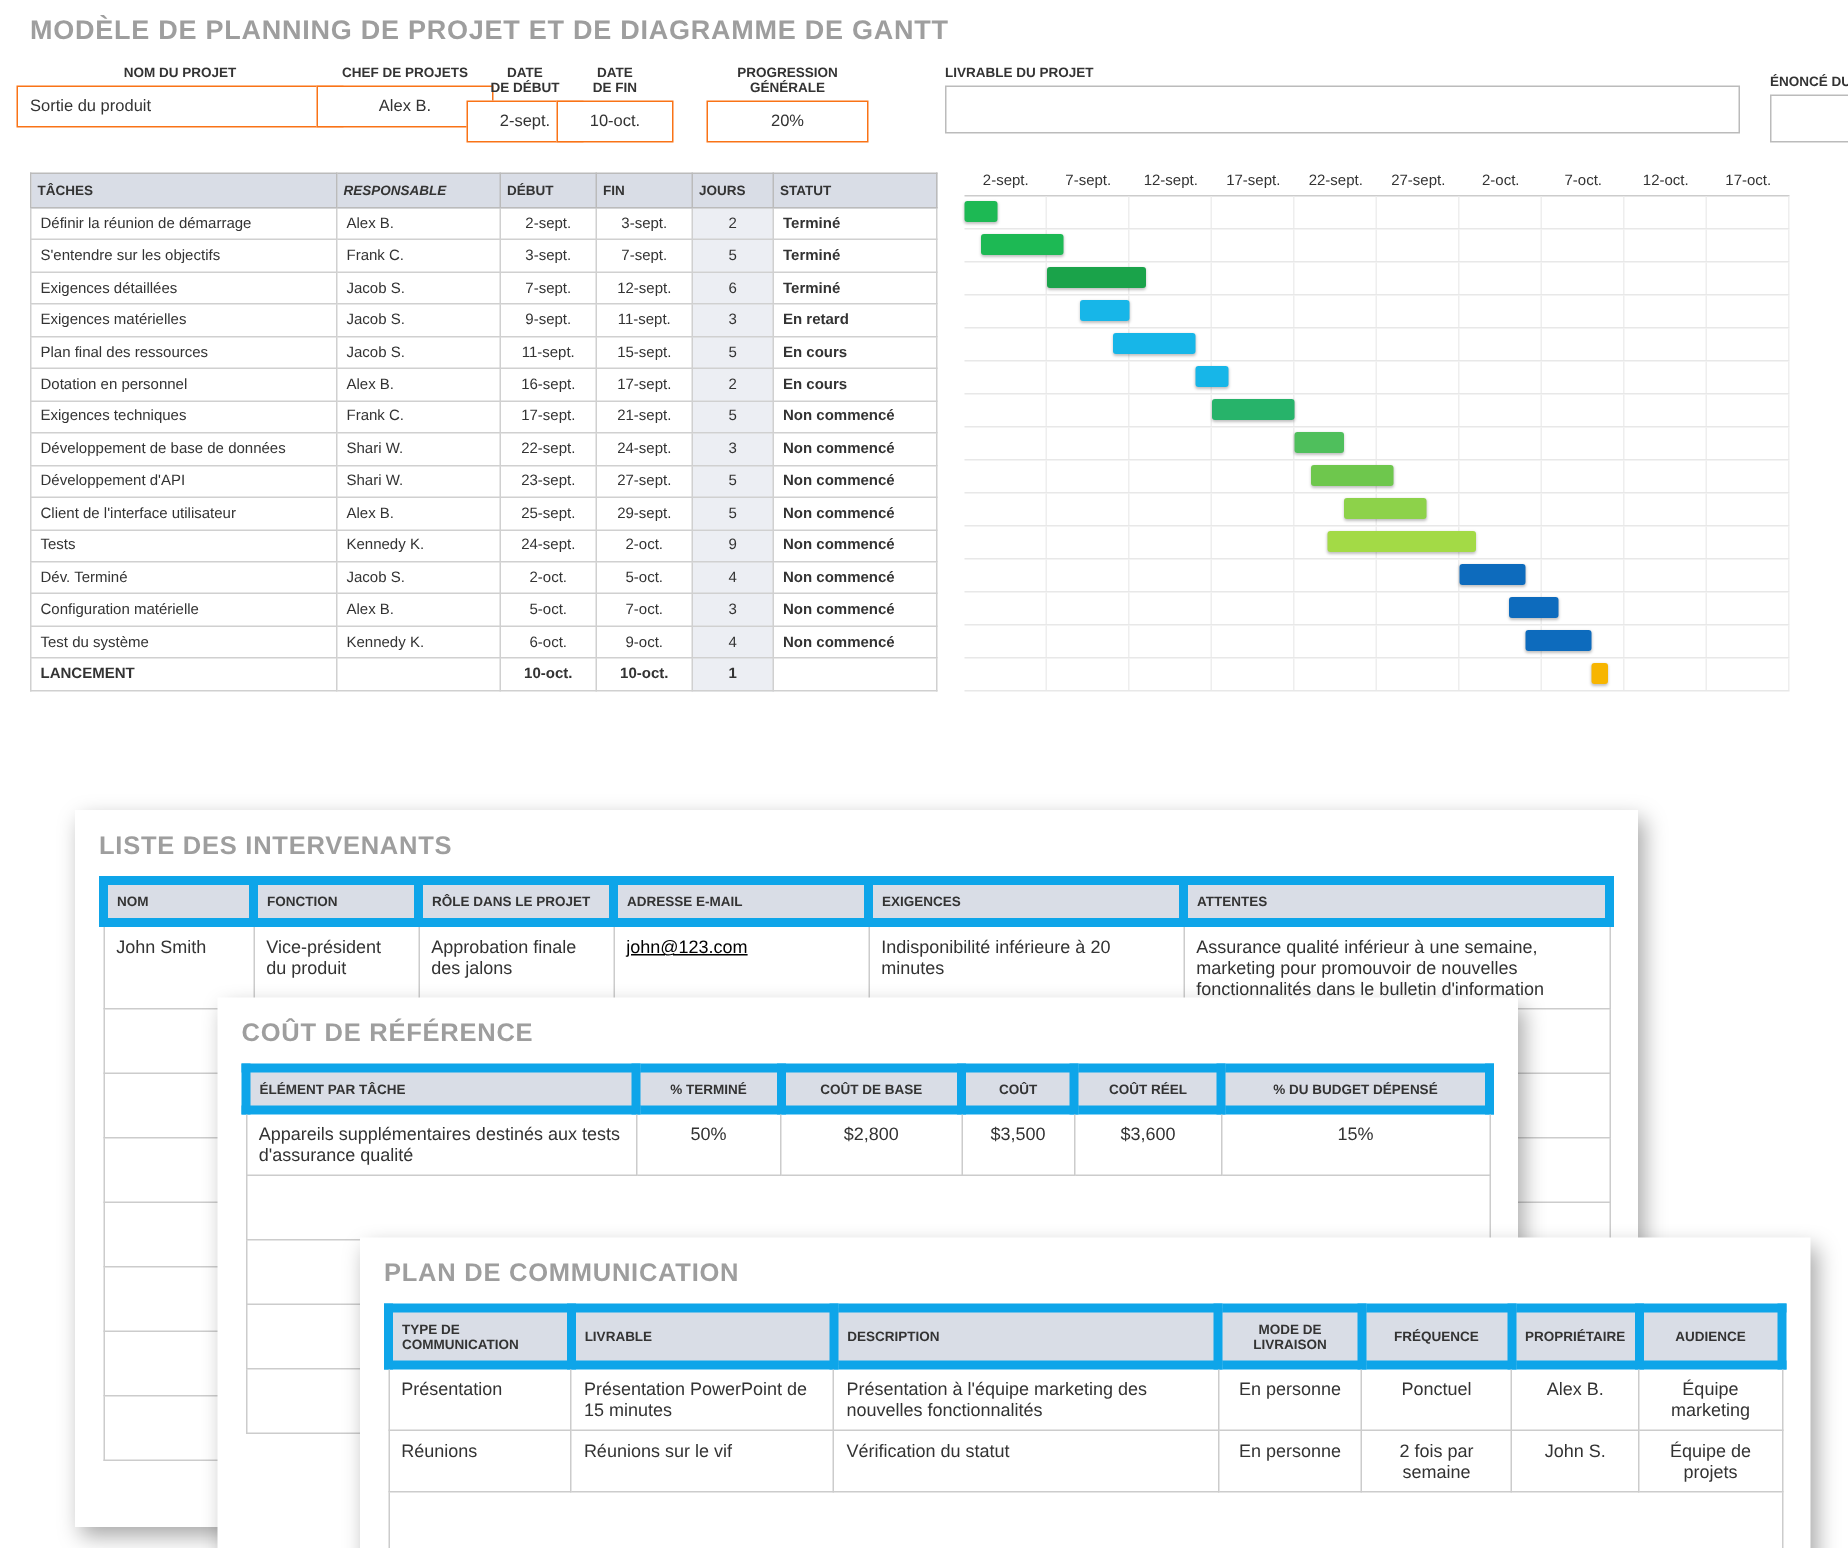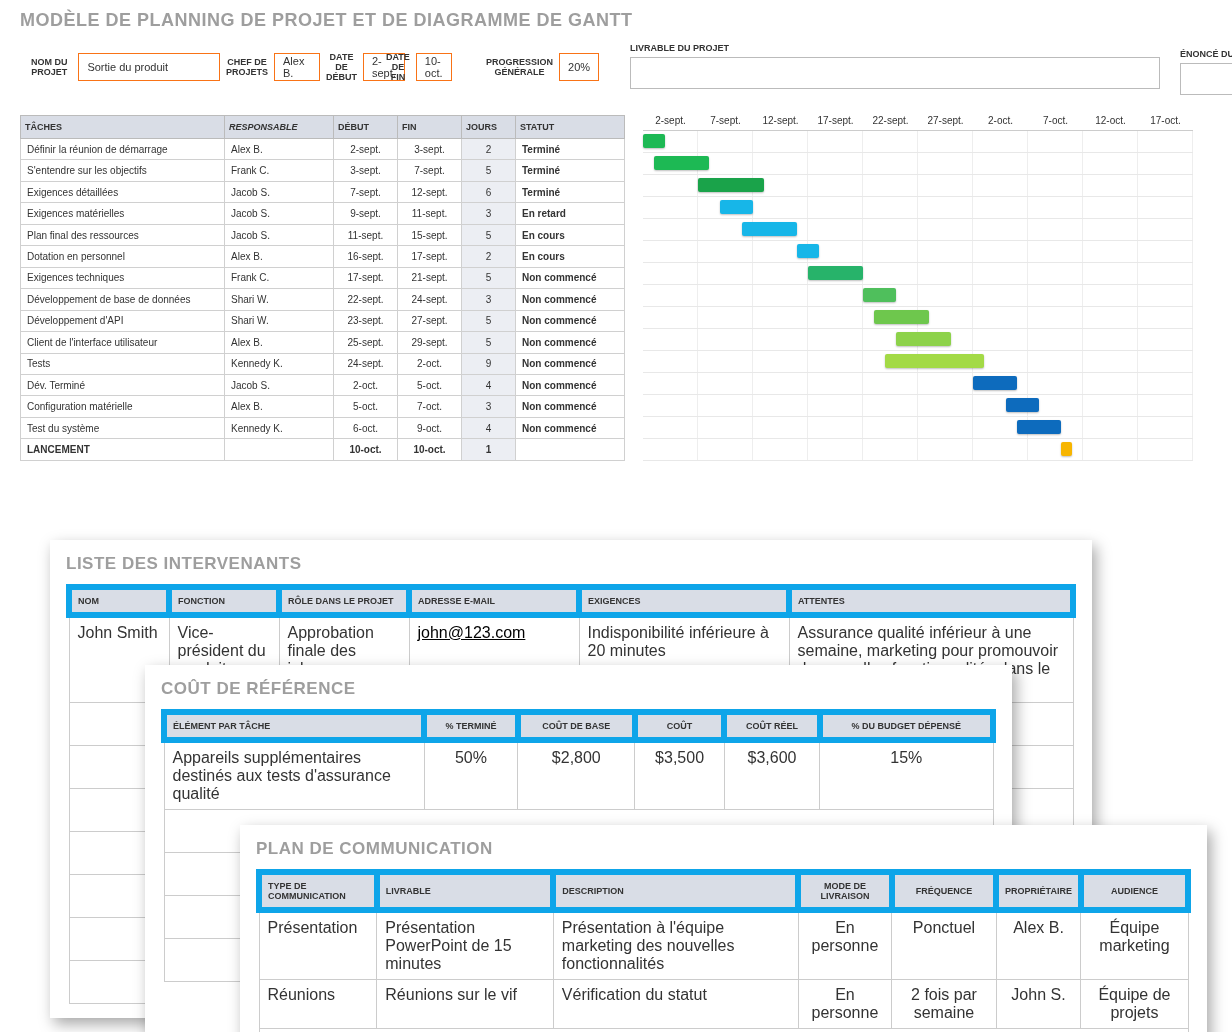--- a/index.html
+++ b/index.html
@@ -1,20 +1,20 @@
 <!DOCTYPE html>
 <html><head>
 <meta charset="utf-8">
 <style>
   html,body{margin:0;padding:0;background:#fff;font-family:Arial,Helvetica,sans-serif;color:#333;font-size:11px}
   .page{position:relative;width:1232px;height:1032px;overflow:hidden}
   .title{font-size:18px;font-weight:bold;color:#9e9e9e;letter-spacing:.5px;margin:10px 0 8px 20px}
   
   .summary{display:flex;gap:0;margin-left:20px}
-  .sbox{display:flex;flex-direction:row;align-items:center}
+  .sbox{display:flex;flex-direction:column;align-items:center}
   .sbox .lbl{font-size:9px;font-weight:bold;text-align:center;padding:4px 6px;white-space:pre-line}
   .sbox .cell{border:1px solid #f97316;height:26px;display:flex;align-items:center;justify-content:center;padding:0 8px;background:#fff}
   .freefield{display:flex;flex-direction:column;margin-left:20px}
   .freefield .lbl{font-size:9px;font-weight:bold;padding:4px 0}
   .freefield .box{border:1px solid #bbb;background:#fff;height:30px}
   
   table{border-collapse:collapse}
   .tasks-wrap{display:flex;gap:18px;margin:20px 0 0 20px}
   .tasks th{background:#d9dde6;font-size:9px;font-weight:bold;border:1px solid #bbb;padding:6px 4px;text-align:left}
   .tasks td{border:1px solid #d0d0d0;padding:4px 6px;font-size:10px}
@@ -29,21 +29,21 @@
   .gantt-grid{border-top:1px solid #ccc}
   .gantt-row{height:21px;display:flex;position:relative;border-bottom:1px solid #e8e8e8}
   .gantt-row .gcell{width:55px;border-right:1px solid #eee;box-sizing:border-box}
   .bar{position:absolute;top:3px;height:14px;border-radius:2px;box-shadow:0 1px 2px rgba(0,0,0,.25)}
   
   .card{position:absolute;background:#fff;box-shadow:4px 6px 14px rgba(0,0,0,.35);padding:14px 16px}
   .card .ctitle{font-size:17px;font-weight:bold;color:#9e9e9e;margin-bottom:10px;letter-spacing:.5px}
   .card table{width:100%}
   .card th{background:#d9dde6;border:6px solid #0ea5e9;font-size:9px;font-weight:bold;padding:6px 6px;text-align:left}
   .card th.c,.card td.c{text-align:center}
-  .card td{border:1px solid #ccc;padding:6px 8px;font-size:16px;vertical-align:top}
+  .card td{border:1px solid #ccc;padding:6px 8px;font-size:12px;vertical-align:top}
   .card td.empty{height:30px}
   a.mail{color:#000;text-decoration:underline}
 </style>
 </head>
 <body>
 
 <div class="page">
 
   <div class="title">MODÈLE DE PLANNING DE PROJET ET DE DIAGRAMME DE GANTT</div>
 

